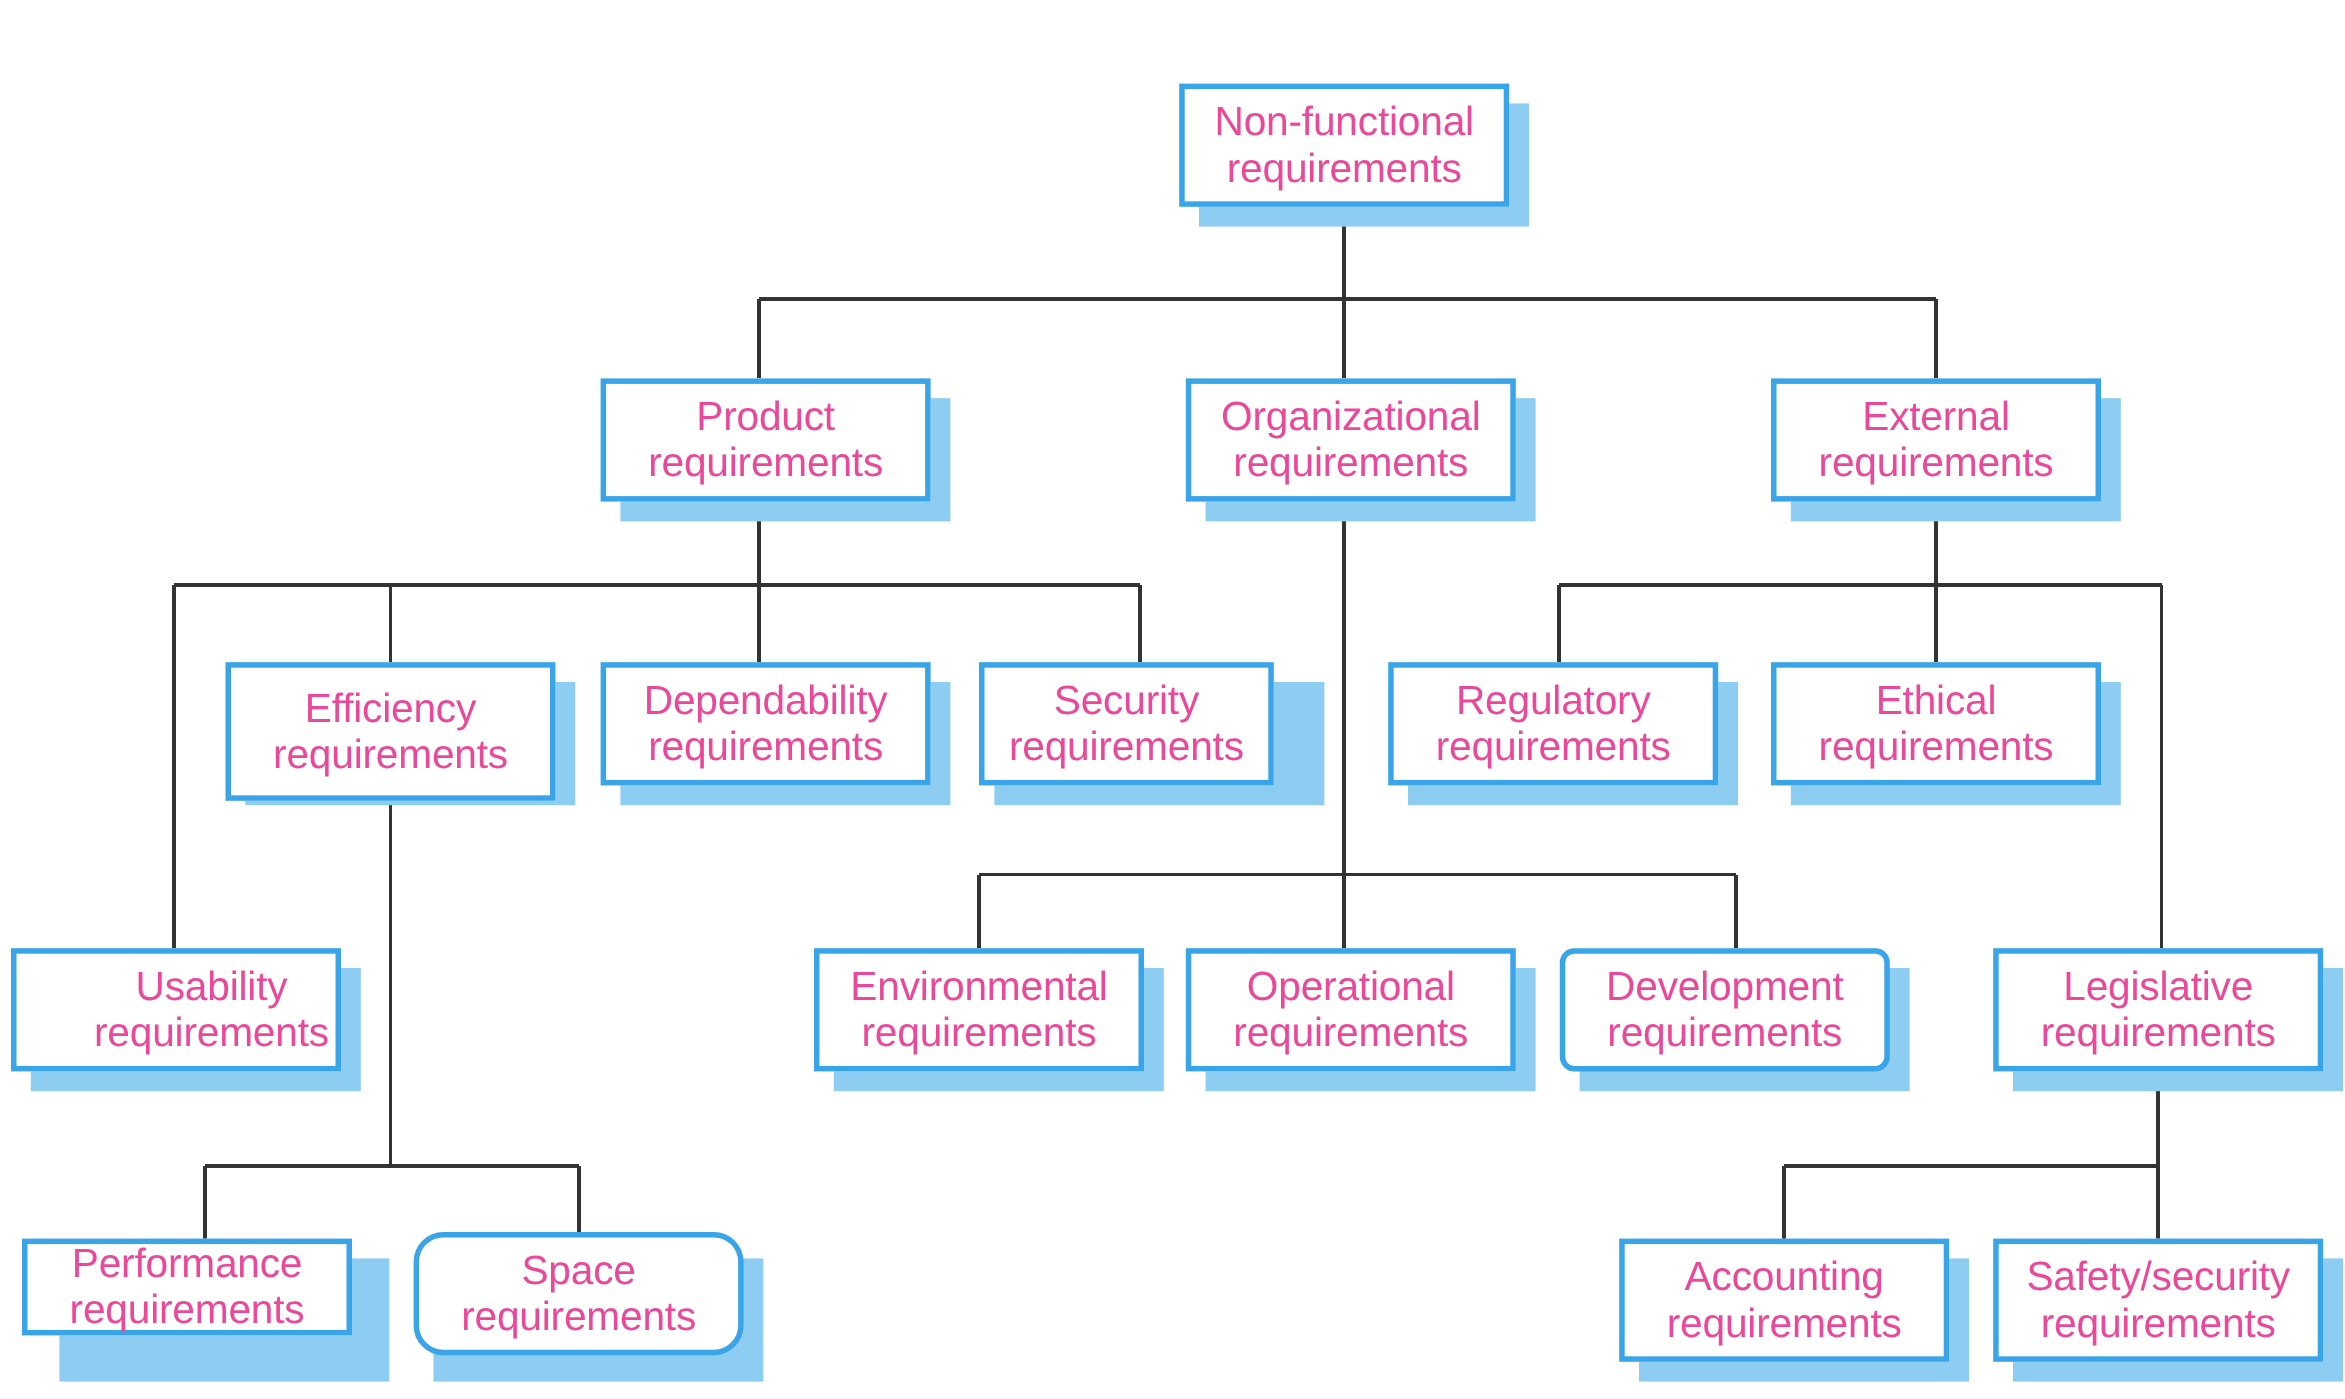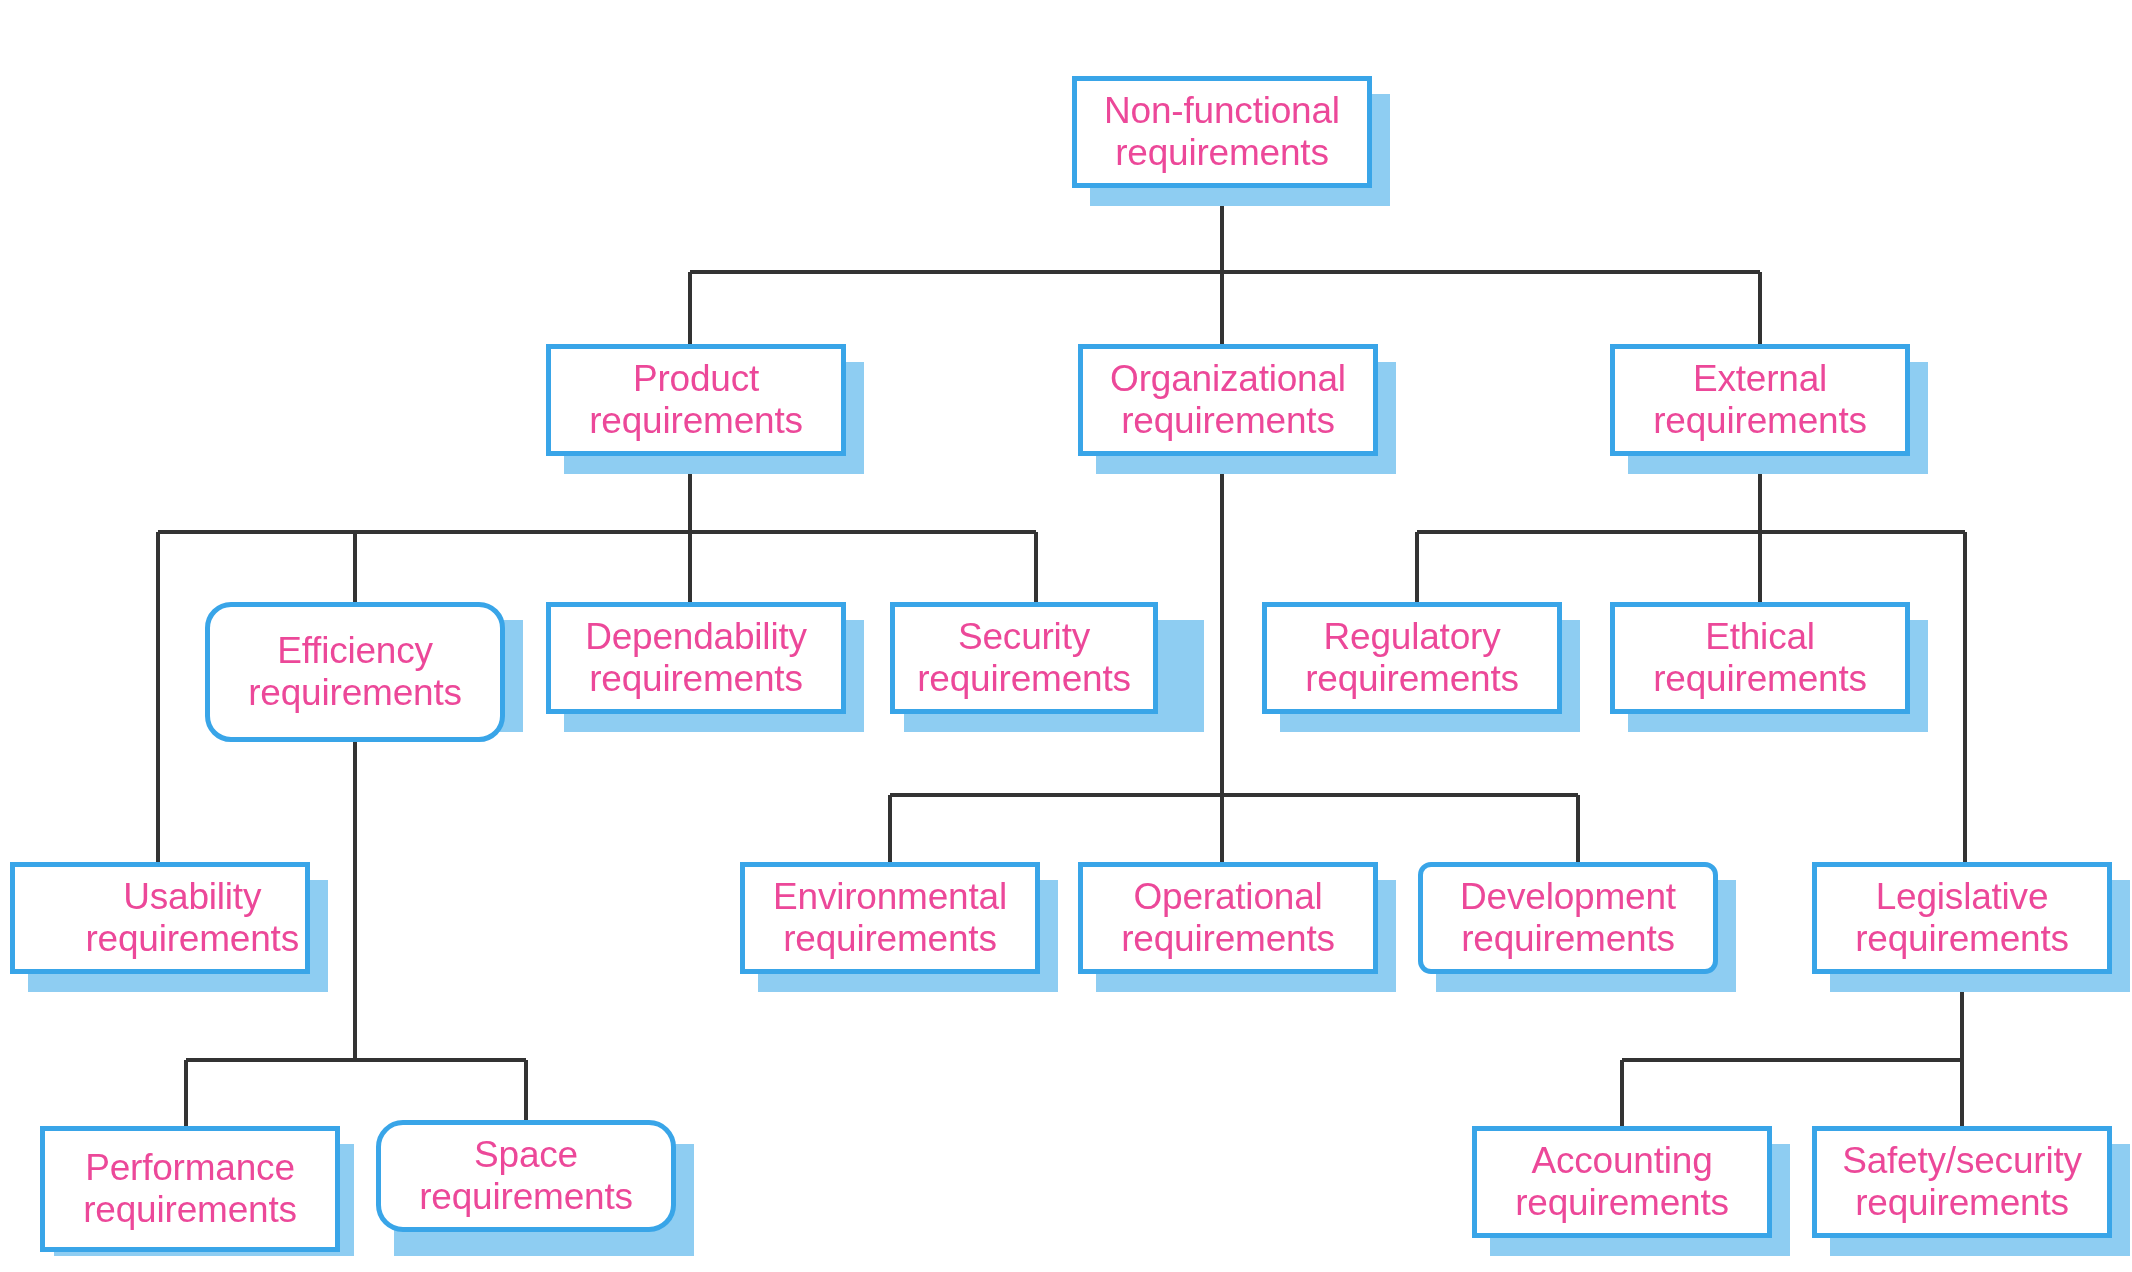--- a/index.html
+++ b/index.html
@@ -125,21 +125,21 @@
 requirements</span>
   </div>
   <div class="node" style="left:1078px;top:344px;width:300px;height:112px;">
     <span class="node-label">Organizational
 requirements</span>
   </div>
   <div class="node" style="left:1610px;top:344px;width:300px;height:112px;">
     <span class="node-label">External
 requirements</span>
   </div>
-  <div class="node" style="left:205px;top:602px;width:300px;height:140px;border-radius:26px;">
+  <div class="node" style="left:205px;top:602px;width:300px;height:126px;">
     <span class="node-label">Efficiency
 requirements</span>
   </div>
   <div class="node" style="left:546px;top:602px;width:300px;height:112px;">
     <span class="node-label">Dependability
 requirements</span>
   </div>
   <div class="node" style="left:890px;top:602px;width:268px;height:112px;justify-content:center;">
     <span class="node-label">Security
 requirements</span>
@@ -165,21 +165,21 @@
 requirements</span>
   </div>
   <div class="node" style="left:1418px;top:862px;width:300px;height:112px;border-radius:13px;">
     <span class="node-label">Development
 requirements</span>
   </div>
   <div class="node" style="left:1812px;top:862px;width:300px;height:112px;">
     <span class="node-label">Legislative
 requirements</span>
   </div>
-  <div class="node" style="left:40px;top:1126px;width:300px;height:126px;">
+  <div class="node" style="left:20px;top:1126px;width:300px;height:88px;">
     <span class="node-label">Performance
 requirements</span>
   </div>
   <div class="node" style="left:376px;top:1120px;width:300px;height:112px;border-radius:27px;">
     <span class="node-label">Space
 requirements</span>
   </div>
   <div class="node" style="left:1472px;top:1126px;width:300px;height:112px;">
     <span class="node-label">Accounting
 requirements</span>

